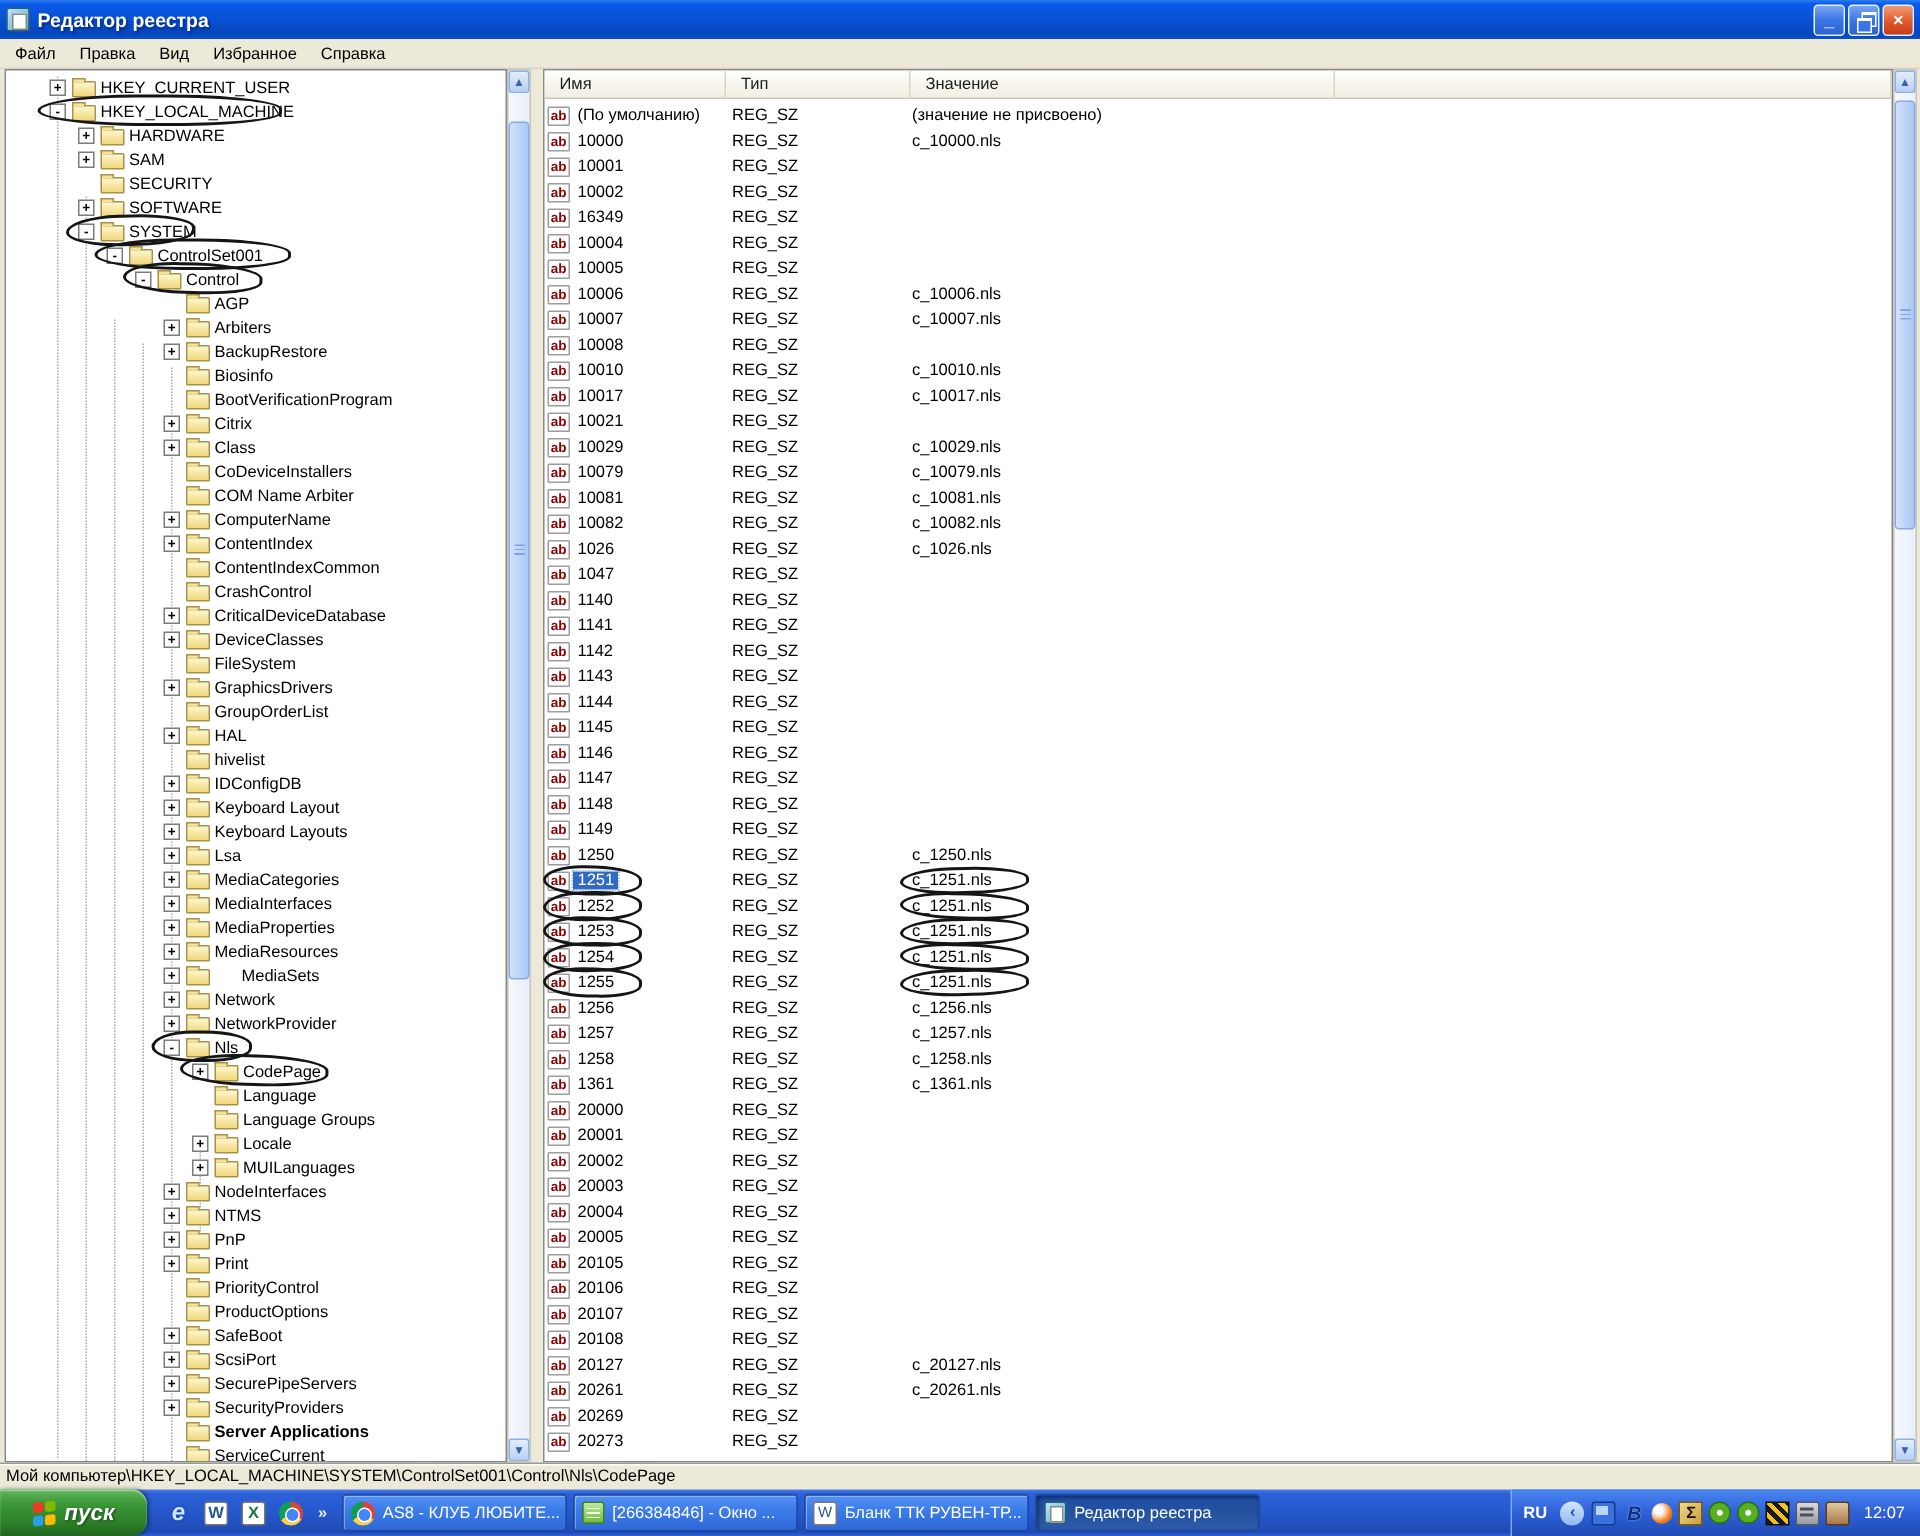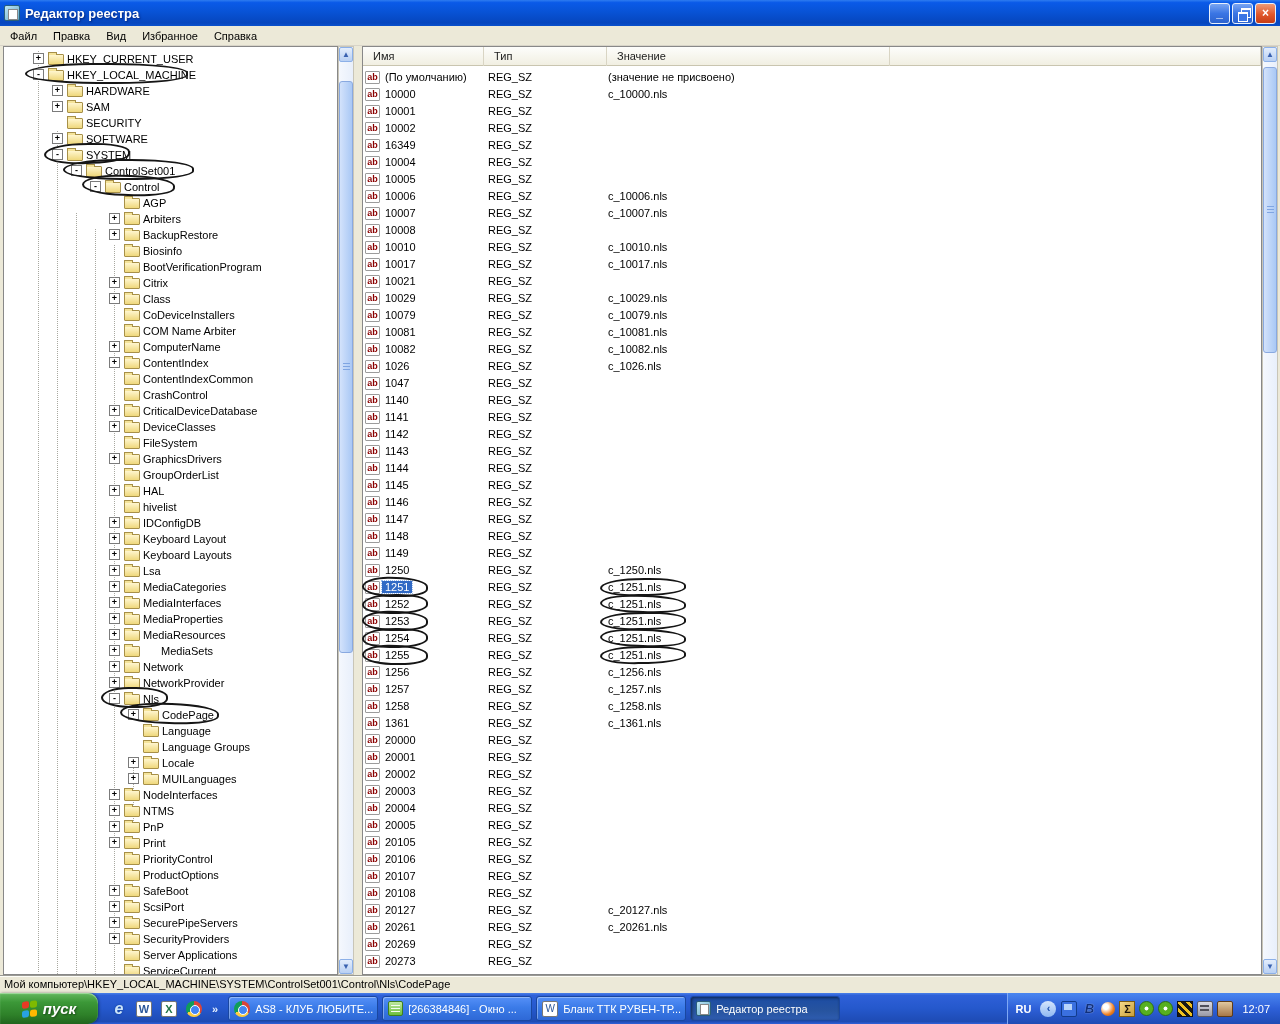--- a/index.html
+++ b/index.html
@@ -435,21 +435,21 @@
           <span class="folder" style="left: 120px;"></span>
           <span class="tree-label" style="left: 139px;">SecurePipeServers</span>
         </div>
         <div class="tree-row" style="top: 884px;">
           <span class="expander" style="left: 105px;">+</span>
           <span class="folder" style="left: 120px;"></span>
           <span class="tree-label" style="left: 139px;">SecurityProviders</span>
         </div>
         <div class="tree-row" style="top: 900px;">
           <span class="folder" style="left: 120px;"></span>
-          <span class="tree-label" style="left: 139px;">Server Applications</span>
+          <span class="tree-label" style="left: 139px; font-weight: bold;">Server Applications</span>
         </div>
         <div class="tree-row" style="top: 916px;">
           <span class="folder" style="left: 120px;"></span>
           <span class="tree-label" style="left: 139px;">ServiceCurrent</span>
         </div>
       </div>
 
     <div class="sb" id="tree-scrollbar" style="left:338px; top:0; width:16px; height:929px;">
       <div class="sb-btn" style="top:0;">▲</div>
       <div class="sb-thumb" style="top:34px; height:572px;"></div>

